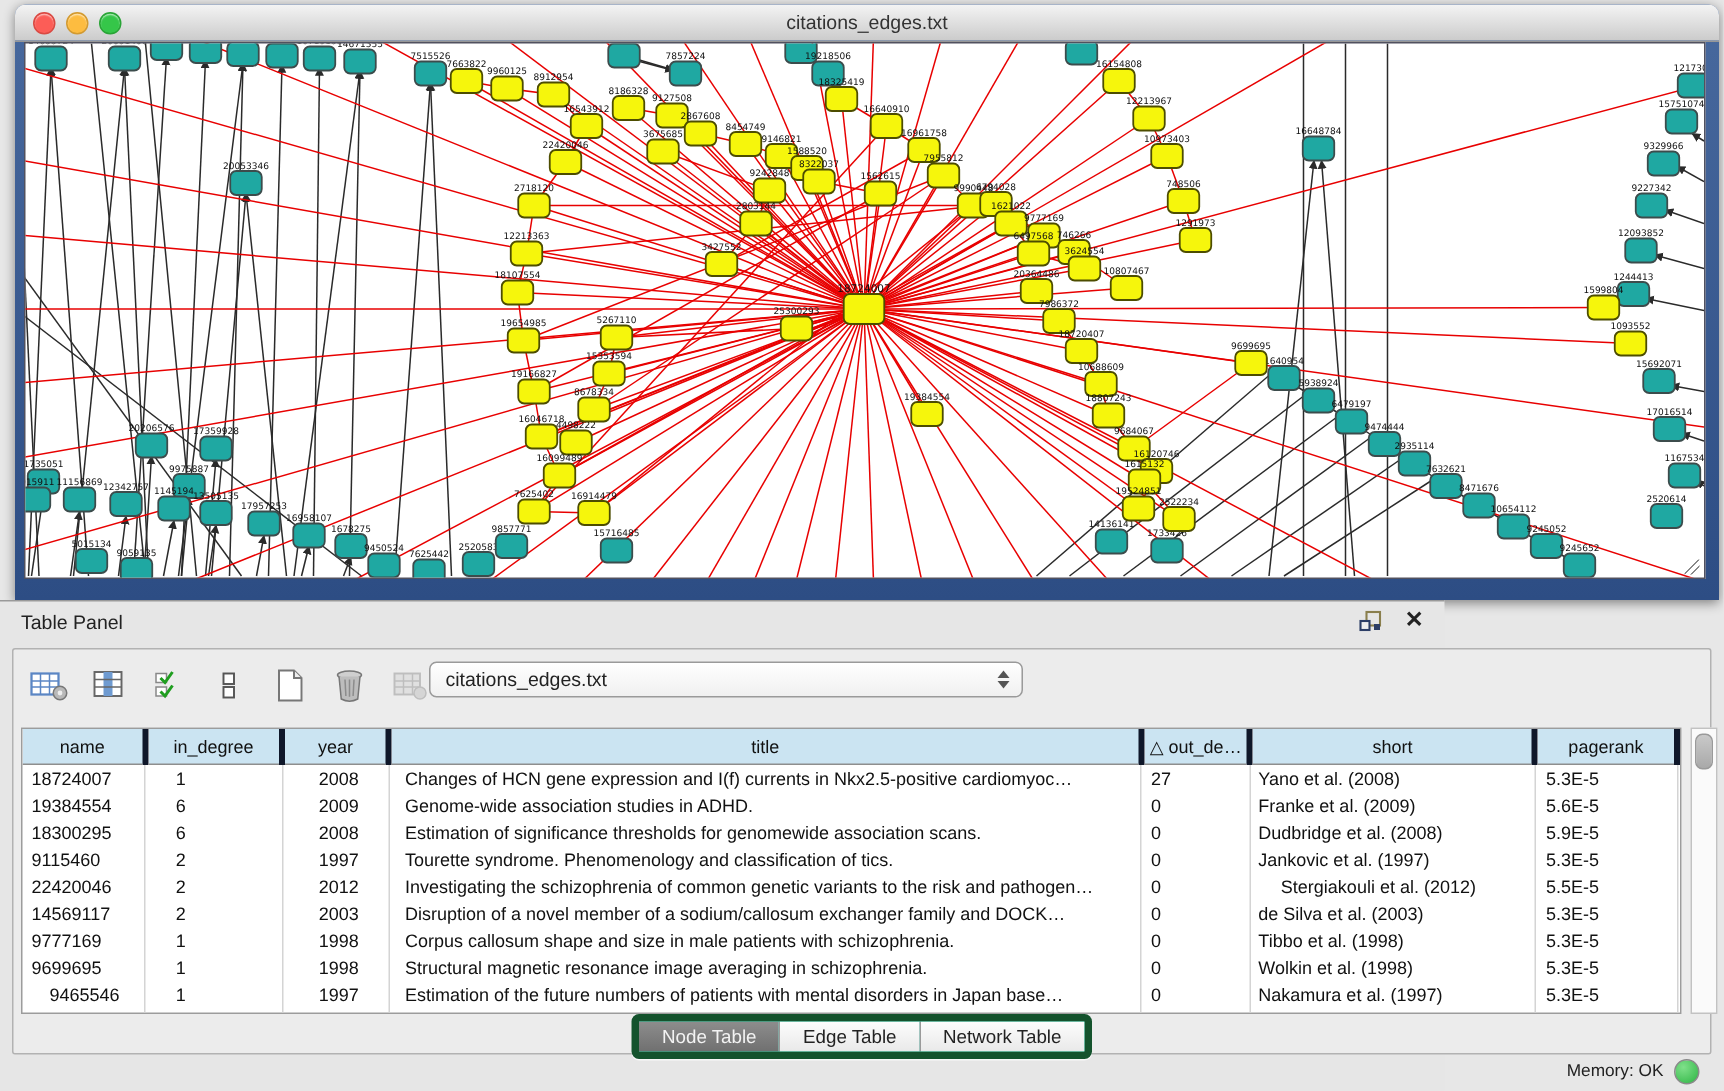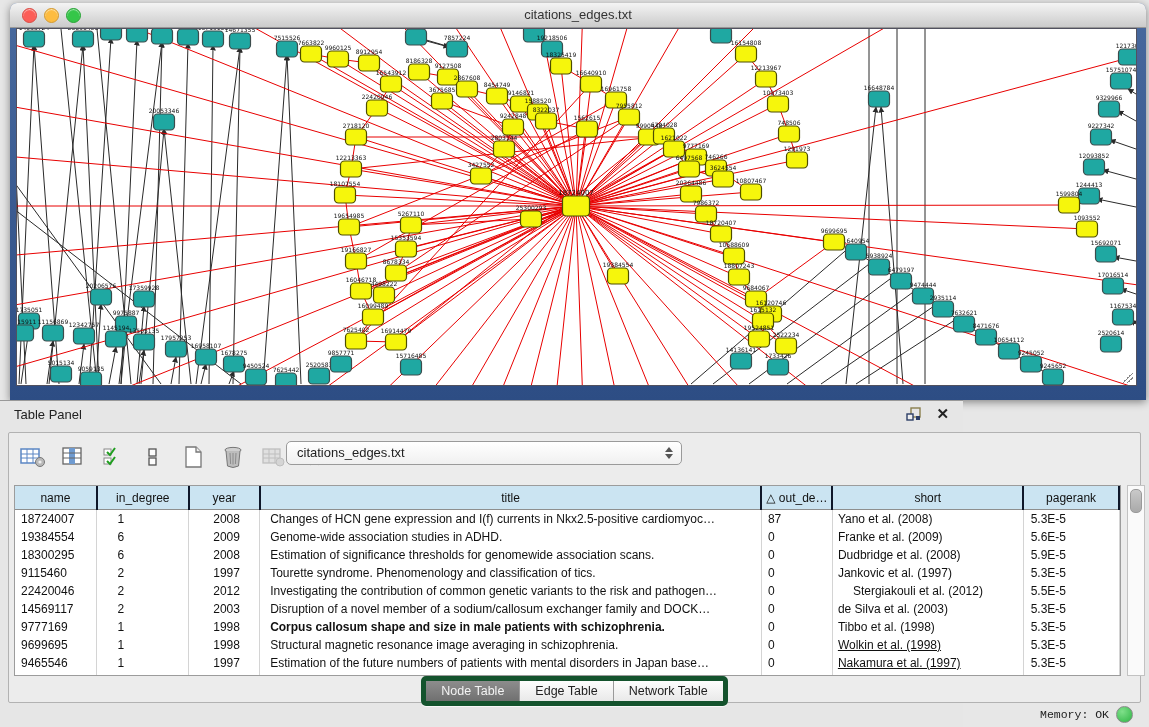--- a/index.html
+++ b/index.html
@@ -44,38 +44,38 @@
         border:1px solid #9a9a9a;border-radius:5px;font-size:13px;color:#222;}
   .dropdown .val{position:absolute;left:10px;top:3px;}
   .dd-arrows{position:absolute;right:6px;top:3px;width:10px;height:16px;}
   .dd-arrows div{width:0;height:0;border-left:4px solid transparent;border-right:4px solid transparent;margin:2px 0;}
   .dd-up{border-bottom:5px solid #555;}
   .dd-down{border-top:5px solid #555;}
 
   .tablewrap{position:absolute;left:5px;top:52px;width:1105px;height:189px;background:#fff;
         border:1px solid #9c9c9c;overflow:hidden;}
   table.dt{border-collapse:collapse;table-layout:fixed;font-size:12px;color:#111;}
-  table.dt th{background:#cbe4f2;border-right:2px solid #0f172a;border-bottom:1px solid #8e8e8e;
+  table.dt th{background:#cbe4f2;border-right:4px solid #0f172a;border-bottom:1px solid #8e8e8e;
         font-weight:normal;height:21px;text-align:center;overflow:hidden;white-space:nowrap;}
   table.dt td{height:16px;line-height:16px;border-right:1px solid #d4d4d4;overflow:hidden;
         white-space:nowrap;text-overflow:ellipsis;}
   .vscroll{position:absolute;left:1118px;top:52px;width:16px;height:189px;background:#fafafa;
         border:1px solid #c2c2c2;}
   .vthumb{position:absolute;left:2px;top:3px;width:10px;height:22px;border-radius:5px;
         background:linear-gradient(#c9c9c9,#a9a9a9);border:1px solid #9a9a9a;}
 
   .tabsrow{position:absolute;left:0;right:0;top:243px;text-align:center;}
   .seg{display:inline-flex;border:5px solid #14532d;border-radius:5px;overflow:hidden;
        background:#5eead4;box-shadow:0 1px 0 rgba(255,255,255,.7);}
   .seg button{border:none;margin:0;padding:3px 15px;font-size:12.5px;background:linear-gradient(#fdfdfd,#e9e9e9);
        color:#222;border-right:1px solid #9a9a9a;font-family:"Liberation Sans",sans-serif;}
   .seg button:last-child{border-right:none;}
   .seg button.active{background:linear-gradient(#8d8d8d,#707070);color:#f3f3f3;}
 
-  .statusbar{position:absolute;left:0;bottom:0;width:1149px;height:26px;font-family:Liberation Mono, monospace;}
+  .statusbar{position:absolute;left:0;bottom:0;width:1149px;height:26px;}
   .mem{position:absolute;right:40px;top:6px;font-size:11.5px;color:#222;}
   .memdot{position:absolute;right:16px;top:4px;width:15px;height:15px;border-radius:50%;
        background:radial-gradient(circle at 35% 30%,#7fe08a,#2eb544);border:1px solid #8a8a8a;}
 </style>
 </head>
 <body>
 
 <div class="gwin">
   <div class="titlebar">
     <div class="lights">
@@ -658,21 +658,21 @@
               <th style="width: 187px;">short</th>
               <th style="width: 92px;">pagerank</th>
             </tr>
           </thead>
         <tbody id="tbody">
             <tr>
               <td style="padding-left: 6px;">18724007</td>
               <td style="padding-left: 20px;">1</td>
               <td style="padding-left: 24px;">2008</td>
               <td style="padding-left: 10px;">Changes of HCN gene expression and I(f) currents in Nkx2.5-positive cardiomyoc…</td>
-              <td style="padding-left: 6px;">87</td>
+              <td style="padding-left: 6px;">27</td>
               <td style="padding-left: 5px;">Yano et al. (2008)</td>
               <td style="padding-left: 7px;">5.3E-5</td>
             </tr>
             <tr>
               <td style="padding-left: 6px;">19384554</td>
               <td style="padding-left: 20px;">6</td>
               <td style="padding-left: 24px;">2009</td>
               <td style="padding-left: 10px;">Genome-wide association studies in ADHD.</td>
               <td style="padding-left: 6px;">0</td>
               <td style="padding-left: 5px;">Franke et al. (2009)</td>
@@ -693,59 +693,59 @@
               <td style="padding-left: 24px;">1997</td>
               <td style="padding-left: 10px;">Tourette syndrome. Phenomenology and classification of tics.</td>
               <td style="padding-left: 6px;">0</td>
               <td style="padding-left: 5px;">Jankovic et al. (1997)</td>
               <td style="padding-left: 7px;">5.3E-5</td>
             </tr>
             <tr>
               <td style="padding-left: 6px;">22420046</td>
               <td style="padding-left: 20px;">2</td>
               <td style="padding-left: 24px;">2012</td>
-              <td style="padding-left: 10px;">Investigating the contribution of common genetic variants to the risk and pathogen…</td>
+              <td style="padding-left: 10px;">Investigating the schizophrenia of common genetic variants to the risk and pathogen…</td>
               <td style="padding-left: 6px;">0</td>
               <td style="padding-left: 20px; margin-top: 28px;">Stergiakouli et al. (2012)</td>
               <td style="padding-left: 7px;">5.5E-5</td>
             </tr>
             <tr>
               <td style="padding-left: 6px;">14569117</td>
               <td style="padding-left: 20px;">2</td>
               <td style="padding-left: 24px;">2003</td>
               <td style="padding-left: 10px;">Disruption of a novel member of a sodium/callosum exchanger family and DOCK…</td>
               <td style="padding-left: 6px;">0</td>
               <td style="padding-left: 5px; margin-top: 46px;">de Silva et al. (2003)</td>
               <td style="padding-left: 7px;">5.3E-5</td>
             </tr>
             <tr>
               <td style="padding-left: 6px;">9777169</td>
               <td style="padding-left: 20px;">1</td>
               <td style="padding-left: 24px;">1998</td>
-              <td style="padding-left: 10px; font-weight: bold;">Corpus callosum shape and size in male patients with schizophrenia.</td>
+              <td style="padding-left: 10px;">Corpus callosum shape and size in male patients with schizophrenia.</td>
               <td style="padding-left: 6px;">0</td>
               <td style="padding-left: 5px;">Tibbo et al. (1998)</td>
               <td style="padding-left: 7px;">5.3E-5</td>
             </tr>
             <tr>
               <td style="padding-left: 6px;">9699695</td>
               <td style="padding-left: 20px;">1</td>
               <td style="padding-left: 24px;">1998</td>
               <td style="padding-left: 10px;">Structural magnetic resonance image averaging in schizophrenia.</td>
               <td style="padding-left: 6px;">0</td>
-              <td style="padding-left: 5px; text-decoration: underline;">Wolkin et al. (1998)</td>
+              <td style="padding-left: 5px;">Wolkin et al. (1998)</td>
               <td style="padding-left: 7px;">5.3E-5</td>
             </tr>
             <tr>
-              <td style="padding-left: 6px;">9465546</td>
+              <td style="padding-left: 18px;">9465546</td>
               <td style="padding-left: 20px;">1</td>
               <td style="padding-left: 24px;">1997</td>
               <td style="padding-left: 10px;">Estimation of the future numbers of patients with mental disorders in Japan base…</td>
               <td style="padding-left: 6px;">0</td>
-              <td style="padding-left: 5px; text-decoration: underline;">Nakamura et al. (1997)</td>
+              <td style="padding-left: 5px;">Nakamura et al. (1997)</td>
               <td style="padding-left: 7px;">5.3E-5</td>
             </tr>
             <tr>
               <td style="padding-left: 6px;">9463627</td>
               <td style="padding-left: 20px;">1</td>
               <td style="padding-left: 24px;">1997</td>
               <td style="padding-left: 10px;">Embryonic stem cells: a model to study structural and functional properties in car…</td>
               <td style="padding-left: 6px;">0</td>
               <td style="padding-left: 5px;">Hescheler et al. (1997)</td>
               <td style="padding-left: 7px;">5.3E-5</td>

